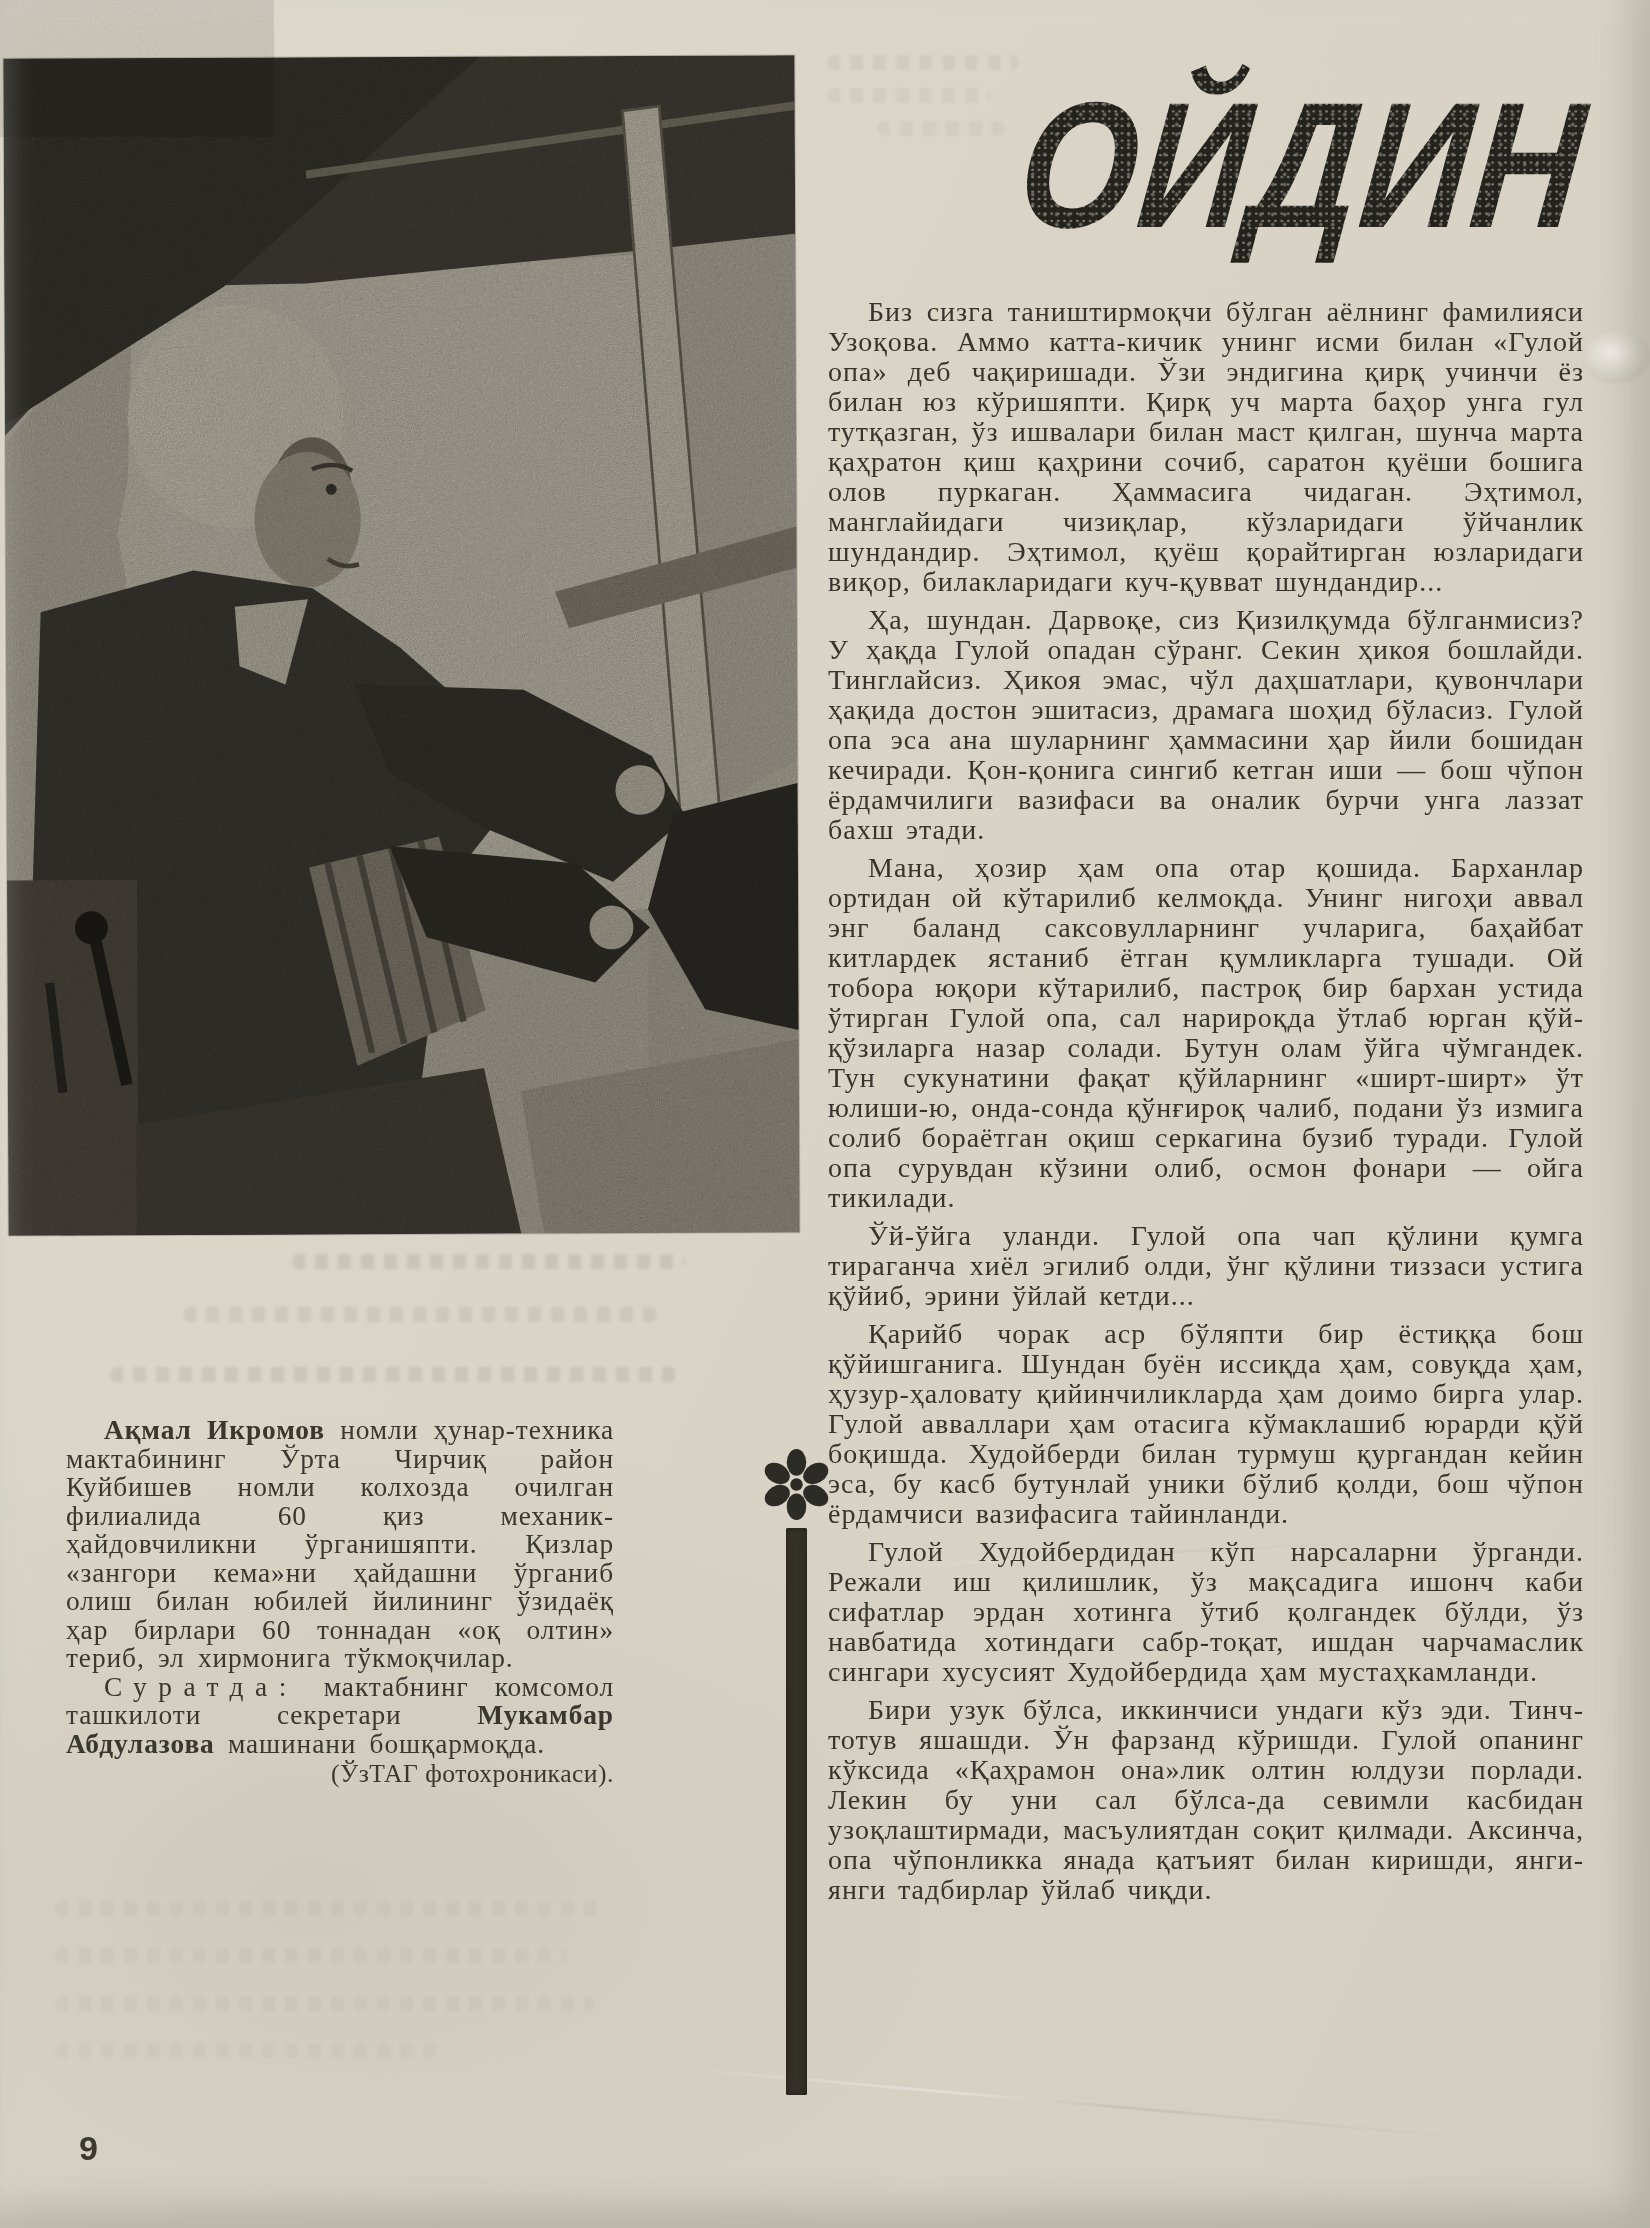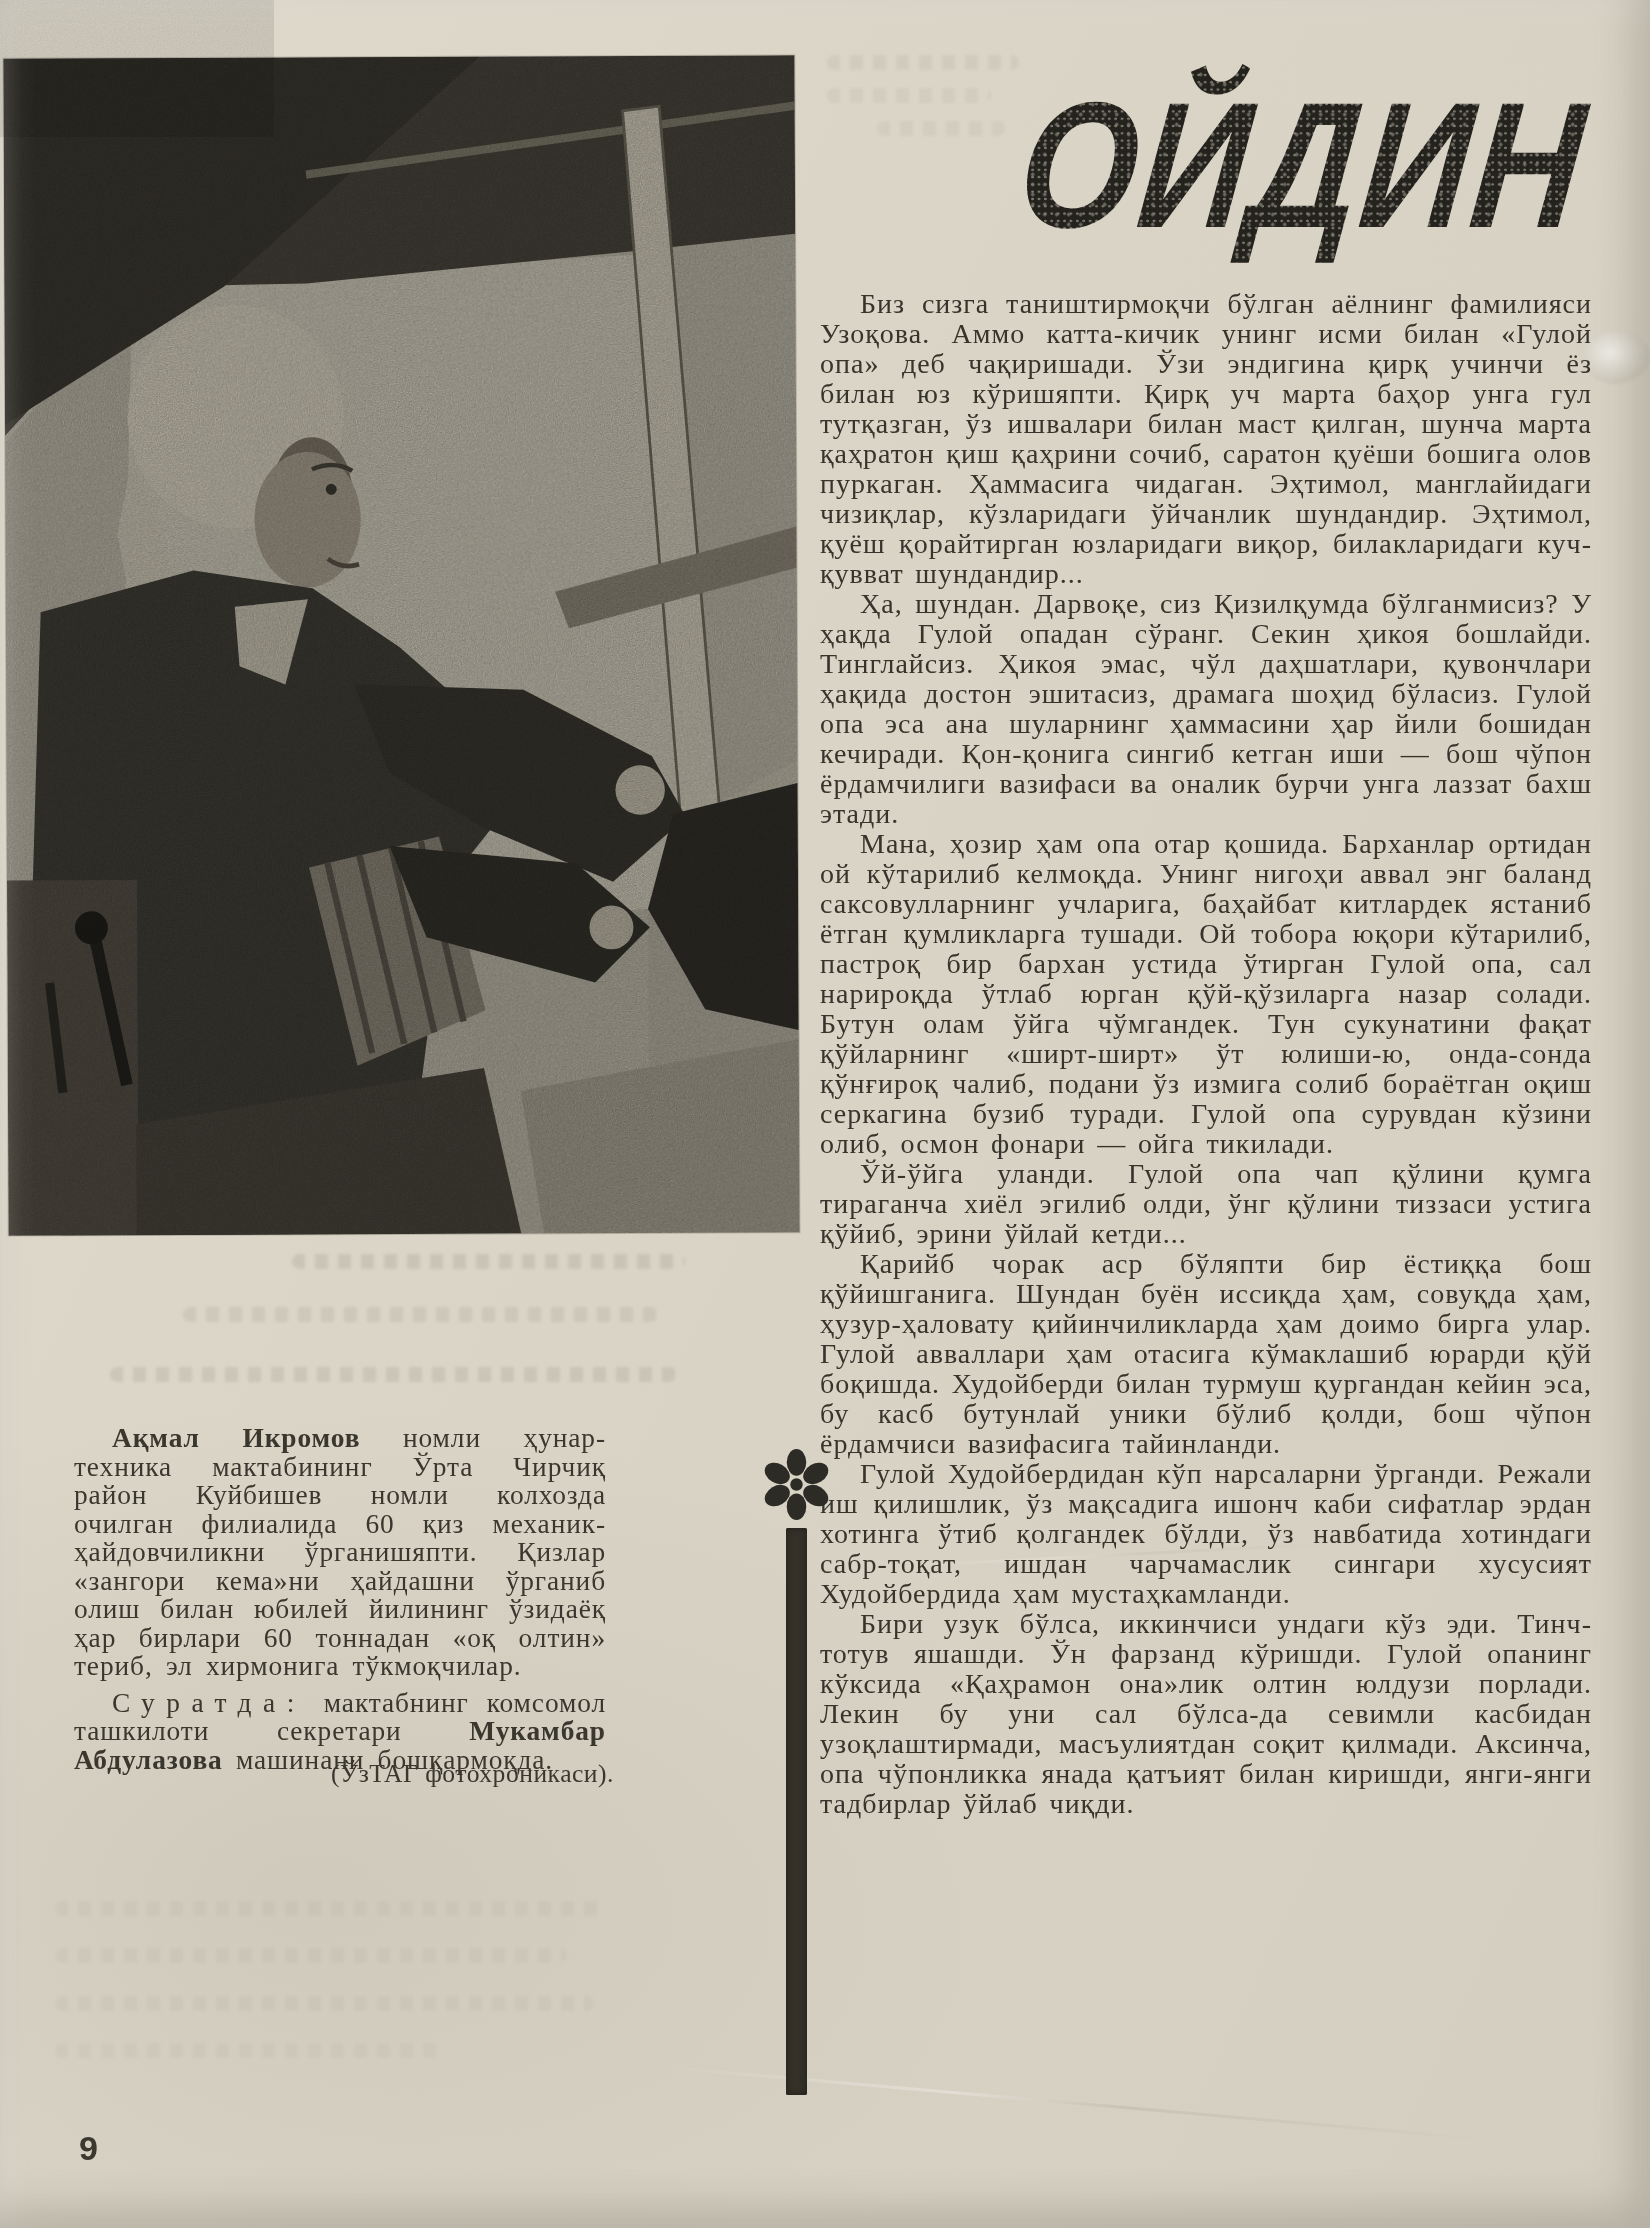--- a/index.html
+++ b/index.html
@@ -35,29 +35,29 @@
       radial-gradient(circle, rgba(218,213,199,.8) 1.5px, transparent 1.9px);
     background-size:6.4px 7.3px, 12px 10px; background-position:0 0, 3.7px 5.5px; opacity:.5;
   }
 
   
   .article{
     position:absolute; left:820px; top:289px; width:772px; z-index:4;
     font-size:28px; line-height:30px; text-align:justify;
     letter-spacing:1px; word-spacing:3.7px; color:#37342c;
   }
-  .article p{margin:0; text-indent:40px;font-family:Liberation Serif, serif;}
+  .article p{margin:8px; text-indent:40px;font-family:Liberation Serif, serif;}
 
   
   .caption{
     position:absolute; left:66px; top:1416px; width:548px; z-index:4;
     font-size:27.4px; line-height:28.5px; text-align:justify;
     letter-spacing:0.9px; word-spacing:5.5px; color:#3a372f;
   }
-  .caption p{margin:8px; text-indent:38px;}
+  .caption p{margin:0; text-indent:38px;}
   .spaced{letter-spacing:.42em;}
   .credit{
     position:absolute; left:66px; top:1758px; width:548px; z-index:4;
     text-align:right; font-size:25.6px; line-height:32px; color:#3a372f; padding-right:5.5px;
     letter-spacing:0.5px;
   }
   .credit .l1{font-weight:bold;}
 
   
   .flower{position:absolute; left:761px; top:1449px; width:71px; height:71px; z-index:5;}

